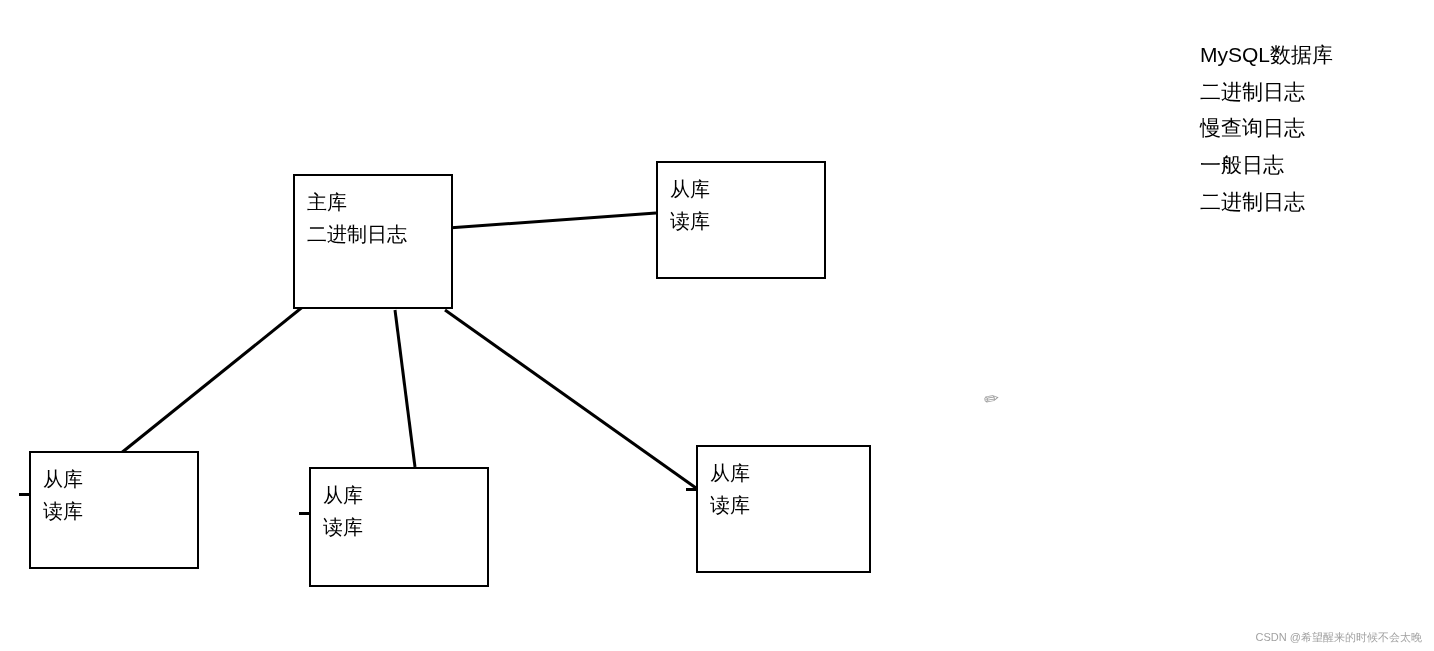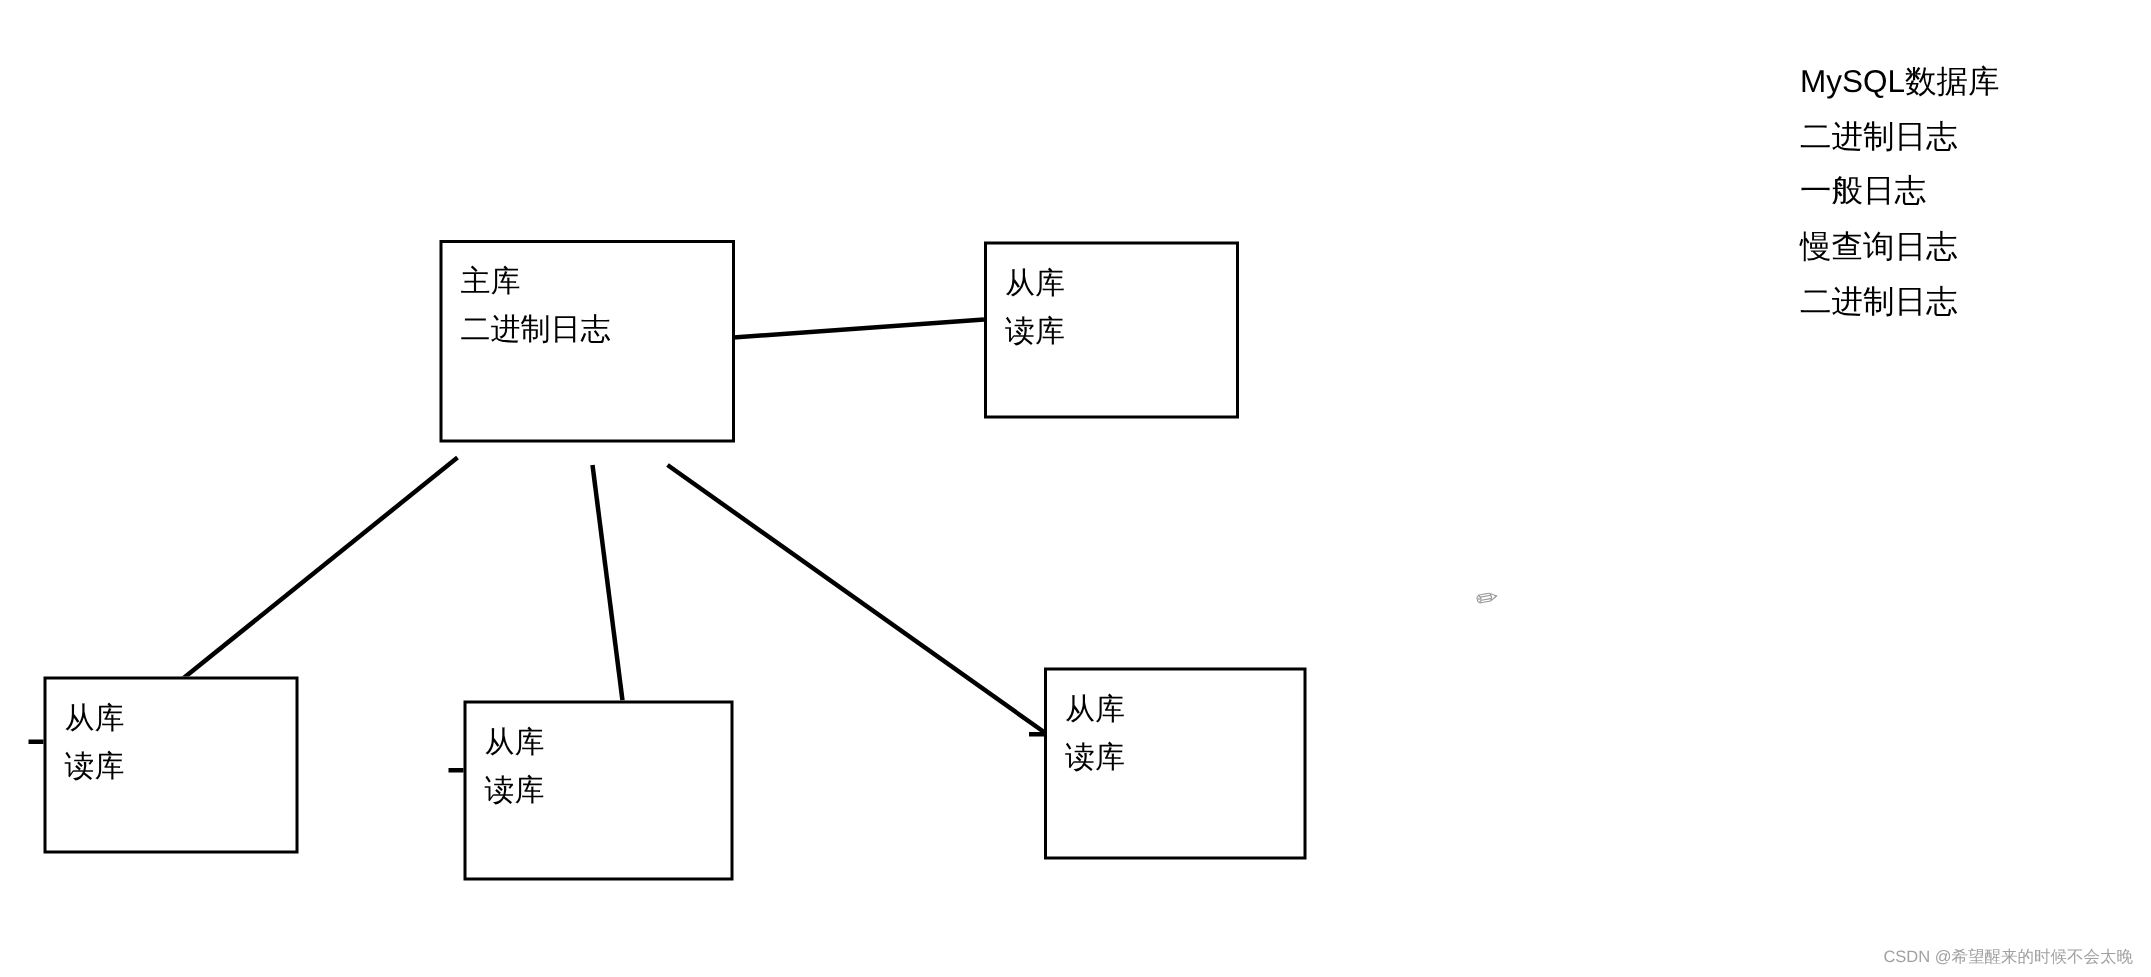--- a/index.html
+++ b/index.html
@@ -70,21 +70,21 @@
 
   <line x1="448" y1="228" x2="656" y2="213"></line>
 
   <line x1="305" y1="305" x2="115" y2="458"></line>
 
   <line x1="395" y1="310" x2="415" y2="467"></line>
 
   <line x1="445" y1="310" x2="696" y2="488"></line>
 </svg>
 
-<div class="node" style="left:293px; top:160px; width:197px; height:135px;">
+<div class="node" style="left:293px; top:174px; width:160px; height:135px;">
   <span class="node-line">主库</span>
   <span class="node-line">二进制日志</span>
 </div>
 
 <div class="node" style="left:656px; top:161px; width:170px; height:118px;">
   <span class="node-line">从库</span>
   <span class="node-line">读库</span>
 </div>
 
 <div class="node" style="left:29px; top:451px; width:170px; height:118px;">
@@ -101,20 +101,20 @@
 
 <div class="node" style="left:696px; top:445px; width:175px; height:128px;">
   <span class="node-line">从库</span>
   <span class="node-line">读库</span>
 </div>
 <div class="tick" style="left:686px; top:488px;"></div>
 
 <div class="sidebar">
   <span class="sidebar-item">MySQL数据库</span>
   <span class="sidebar-item">二进制日志</span>
+  <span class="sidebar-item">慢查询日志</span>
   <span class="sidebar-item">一般日志</span>
-  <span class="sidebar-item">慢查询日志</span>
   <span class="sidebar-item">二进制日志</span>
 </div>
 
 <span class="pencil">✏</span>
 
 <div class="watermark">CSDN @希望醒来的时候不会太晚</div>
 
 </body></html>

